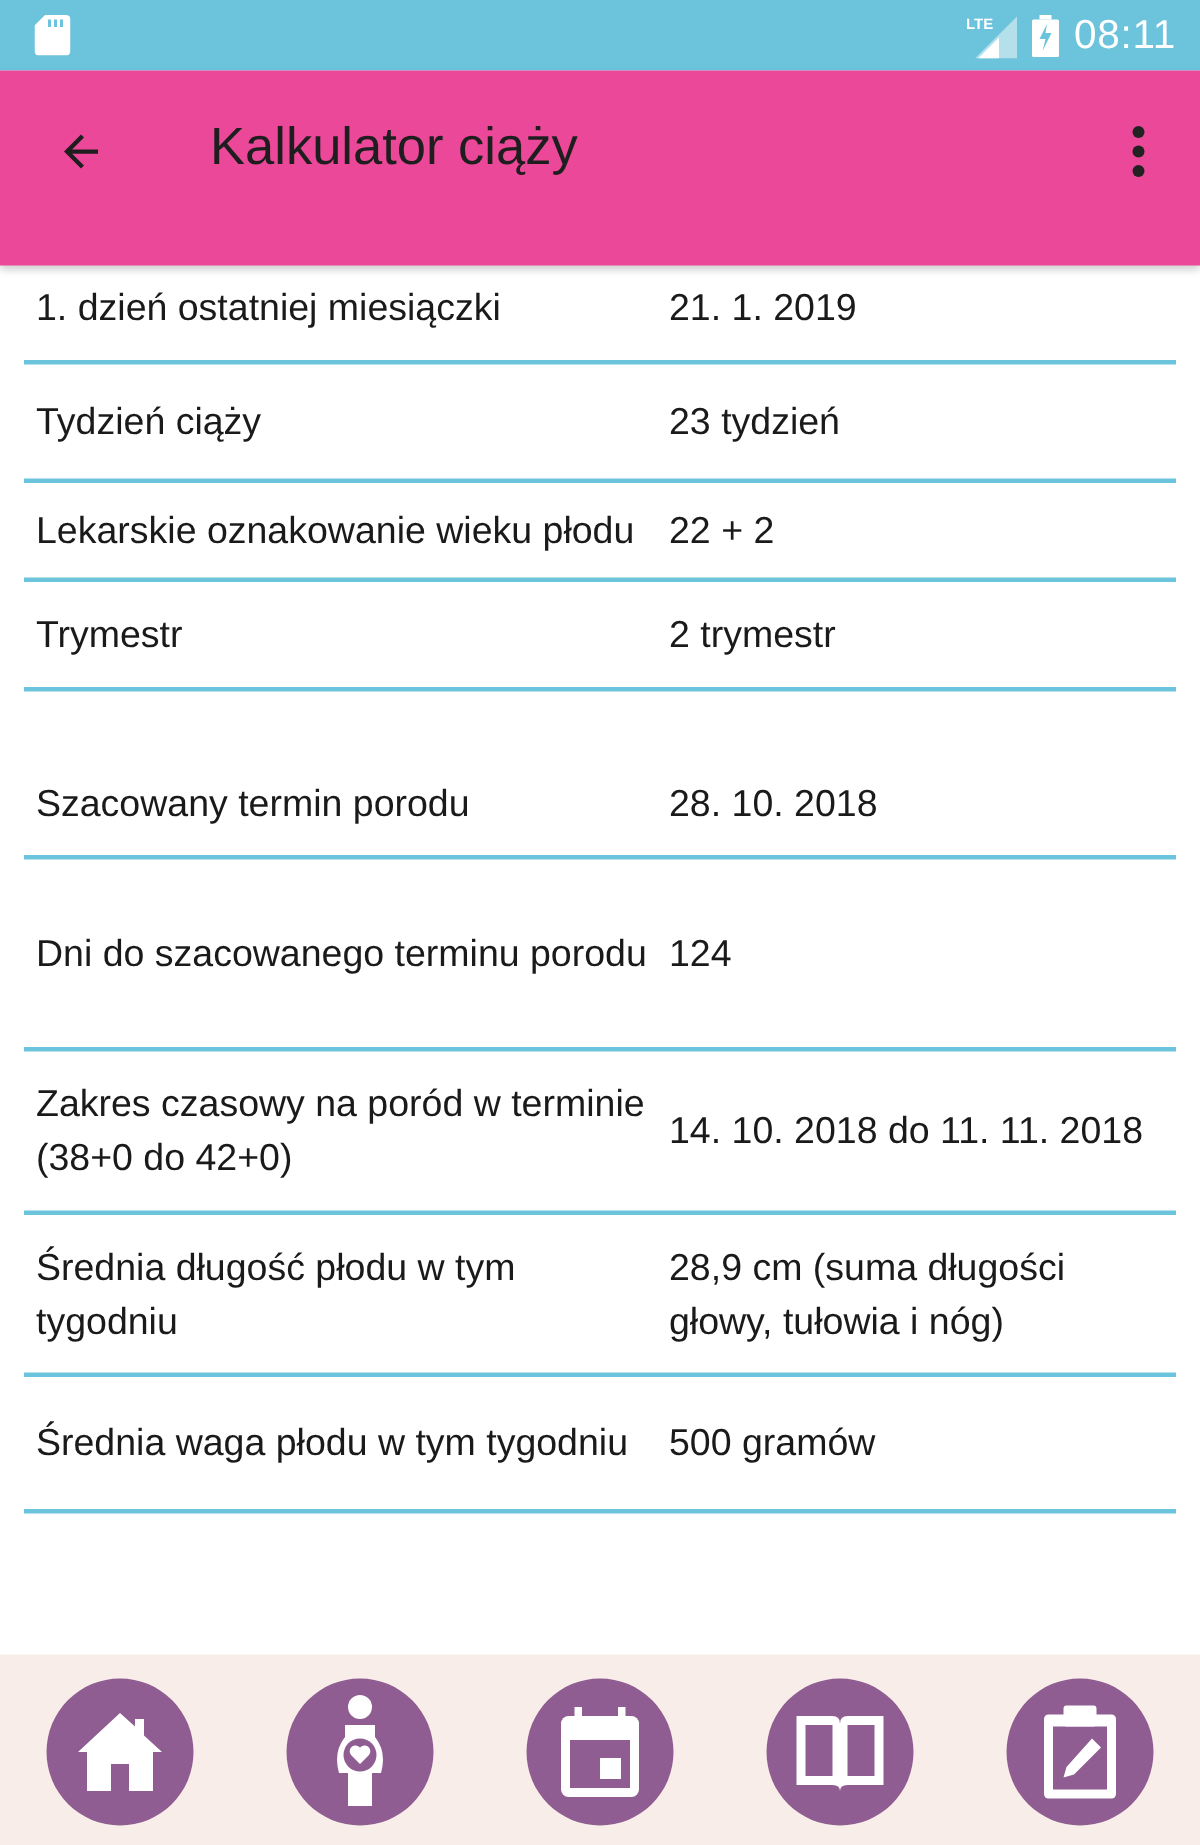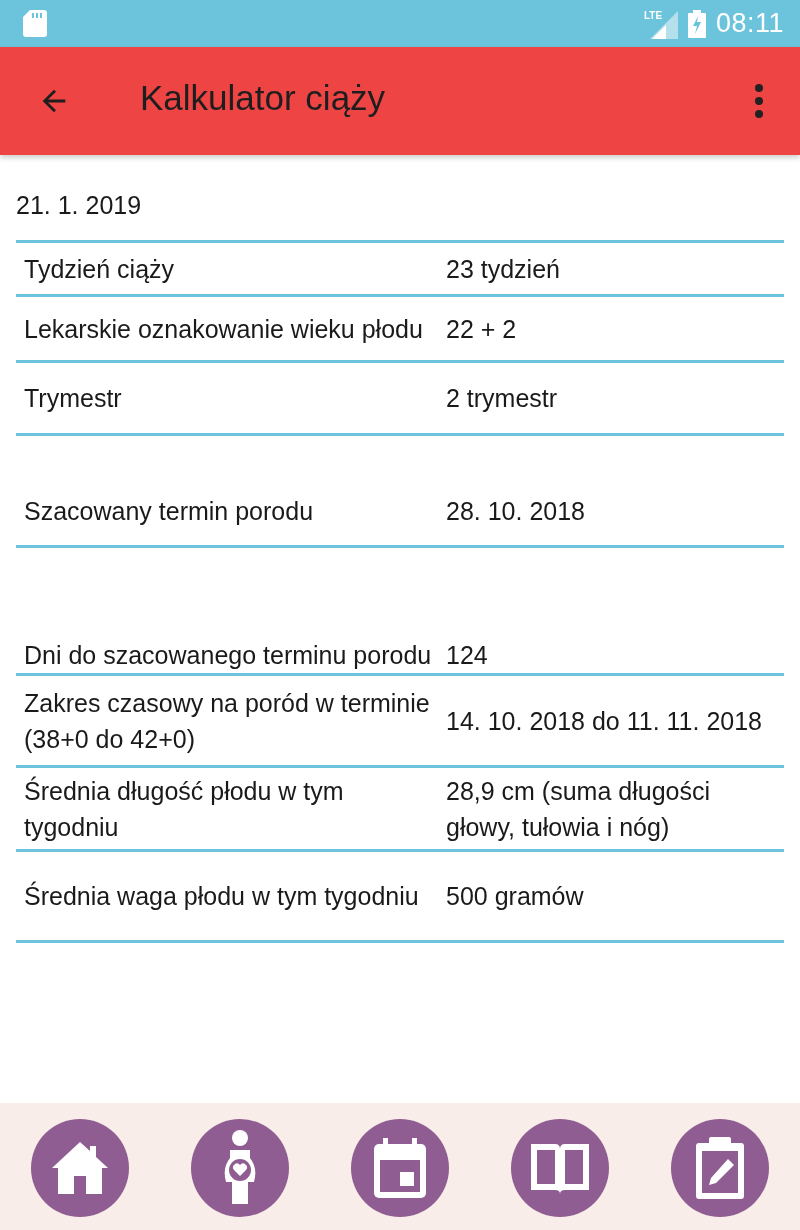--- a/index.html
+++ b/index.html
@@ -4,21 +4,21 @@
 <style>
   * { box-sizing: border-box; margin: 0; padding: 0; }
   html, body { width: 800px; height: 1230px; background: #ffffff; overflow: hidden; }
   body { font-family: "DejaVu Sans", sans-serif; color: #1a1a1a; position: relative; }
 
   .status-bar { position: absolute; left: 0; top: 0; width: 800px; height: 47px; background: #6cc3dc; }
   .sd-icon { position: absolute; left: 23px; top: 10px; width: 24px; height: 27px; }
   .status-right { position: absolute; right: 16px; top: 0; height: 47px; display: flex; align-items: center; gap: 10px; }
   .status-time { color: #fff; font-size: 27px; font-family: "Liberation Sans", sans-serif; letter-spacing: 0.5px; }
 
-  .toolbar { position: absolute; left: 0; top: 47px; width: 800px; height: 108px; background: #ef4444;
+  .toolbar { position: absolute; left: 0; top: 47px; width: 800px; height: 130px; background: #ec4899;
              box-shadow: 0 3px 5px rgba(0,0,0,0.18); z-index: 2; text-align: center; }
   .back-btn { position: absolute; left: 30px; top: 30px; width: 48px; height: 48px; display: flex; align-items: center; justify-content: center; }
   .page-title { position: absolute; left: 140px; top: 31px; font-size: 35px; color: #1e1e1e; font-family: "Liberation Sans", sans-serif; }
   .menu-btn { position: absolute; right: 26px; top: 30px; width: 30px; height: 48px; display: flex; flex-direction: column; align-items: center; justify-content: center; gap: 5px; }
   .menu-btn span { width: 8px; height: 8px; border-radius: 50%; background: #222; display: block; }
 
   .info-list { position: absolute; left: 16px; top: 170px; width: 768px; }
   .row { display: flex; align-items: center; border-bottom: 3px solid #6cc3dc; }
   .row .label { width: 430px; padding-left: 8px; padding-right: 12px; font-size: 25px; line-height: 36px; font-family: "Liberation Sans", sans-serif; }
   .row .value { flex: 1; font-size: 25px; line-height: 36px; font-family: "Liberation Sans", sans-serif; padding-right: 20px; }
@@ -60,47 +60,48 @@
   <div class="page-title">Kalkulator ciąży</div>
   <div class="menu-btn">
     <span></span>
     <span></span>
     <span></span>
   </div>
 </div>
 
 <div class="info-list">
   <div class="row" style="height:73px;">
+    <div class="label">1. dzień ostatniej miesiączki</div>
     <div class="value">21. 1. 2019</div>
   </div>
-  <div class="row" style="height:54px;">
+  <div class="row" style="height:79px;">
     <div class="label">Tydzień ciąży</div>
     <div class="value">23 tydzień</div>
   </div>
   <div class="row" style="height:66px;">
     <div class="label">Lekarskie oznakowanie wieku płodu</div>
     <div class="value">22 + 2</div>
   </div>
   <div class="row" style="height:73px;">
     <div class="label">Trymestr</div>
     <div class="value">2 trymestr</div>
   </div>
   <div class="row" style="height:72px;margin-top:40px;">
     <div class="label">Szacowany termin porodu</div>
     <div class="value">28. 10. 2018</div>
   </div>
-  <div class="row" style="height:128px;align-items:flex-end;">
+  <div class="row" style="height:128px;">
     <div class="label">Dni do szacowanego terminu porodu</div>
     <div class="value">124</div>
   </div>
-  <div class="row" style="height:92px;">
+  <div class="row" style="height:109px;">
     <div class="label">Zakres czasowy na poród w terminie (38+0 do 42+0)</div>
     <div class="value">14. 10. 2018 do 11. 11. 2018</div>
   </div>
-  <div class="row" style="height:84px;">
+  <div class="row" style="height:108px;">
     <div class="label">Średnia długość płodu w tym tygodniu</div>
     <div class="value">28,9 cm (suma długości głowy, tułowia i nóg)</div>
   </div>
   <div class="row" style="height:91px;">
     <div class="label">Średnia waga płodu w tym tygodniu</div>
     <div class="value">500 gramów</div>
   </div>
 </div>
 
 <div class="bottom-nav">

